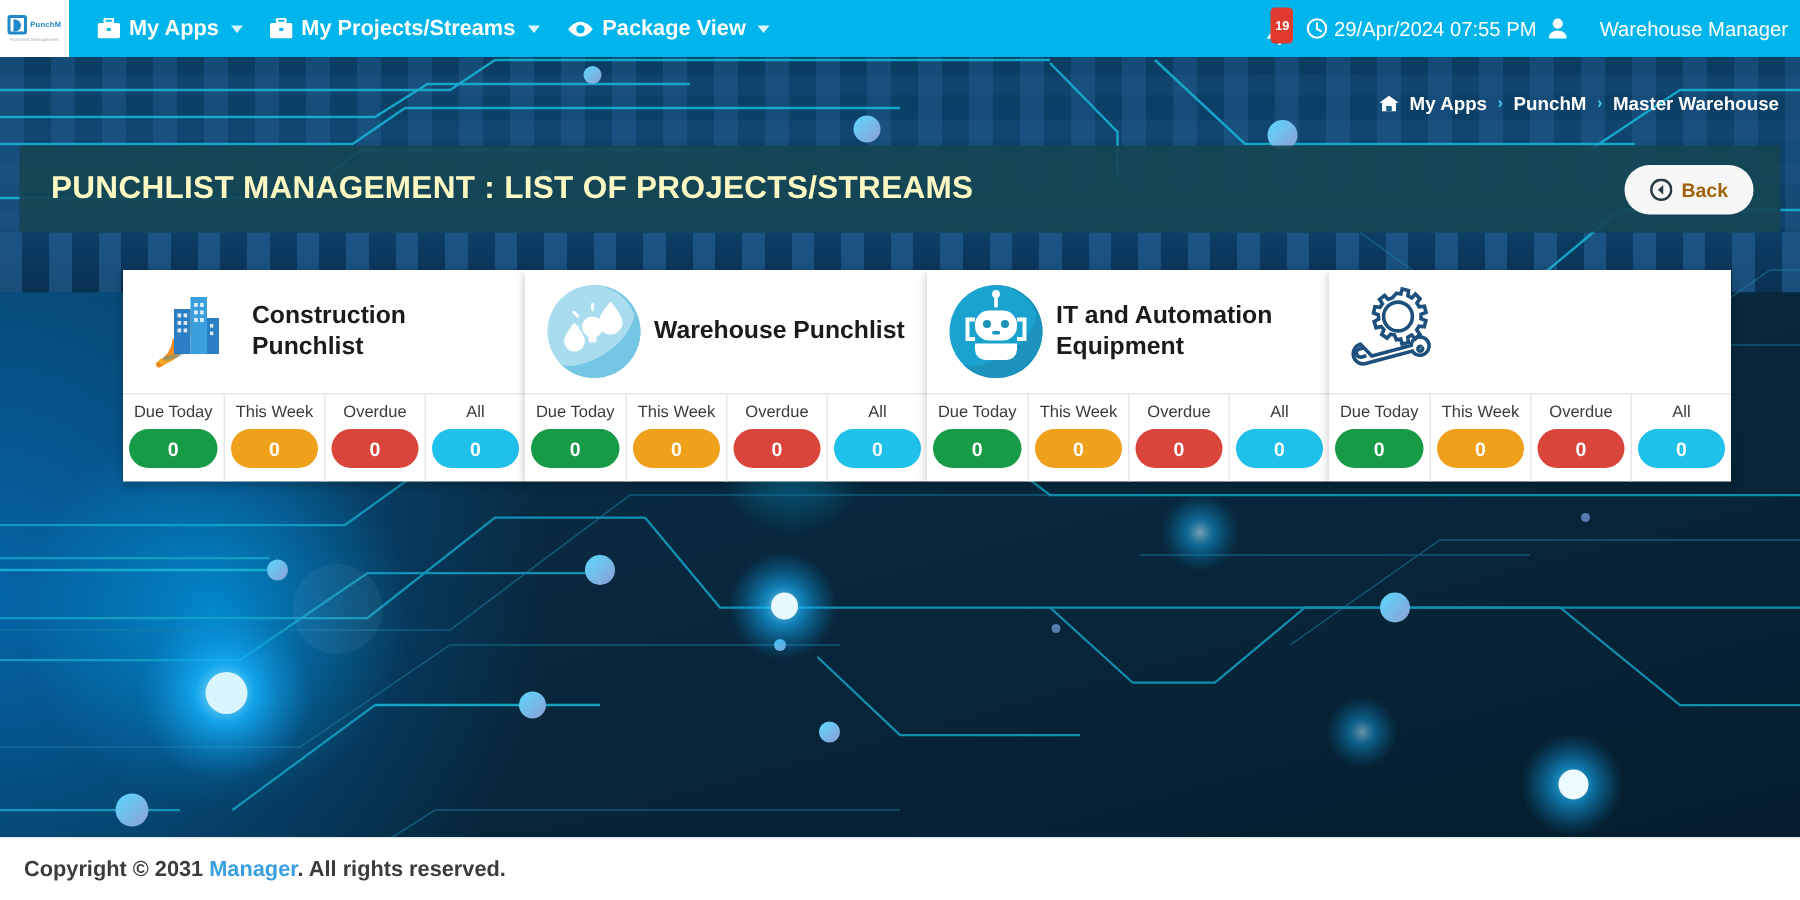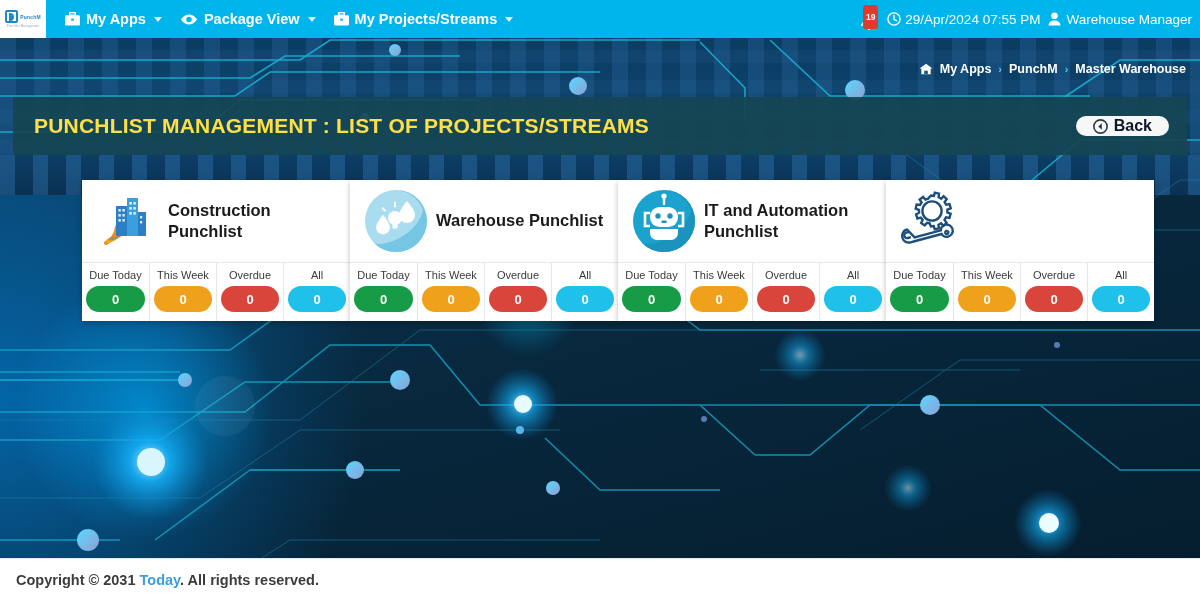--- a/index.html
+++ b/index.html
@@ -94,48 +94,48 @@
     padding-right: 8px; color: #fff; font-size: 13.5px;
   }
   .bell-wrap { position: relative; width: 20px; height: 24px; cursor: pointer; }
   .badge {
     position: absolute; left: 4px; top: -2px; min-width: 15px; height: 13px;
     background: #e03a2f; color: #fff; font-size: 8.5px; font-weight: bold;
     border-radius: 3px; display: flex; align-items: center; justify-content: center;
     padding: 12px 2px; z-index: 2;
   }
   .nav-dt { display: flex; align-items: flex-start; gap: 4px; font-weight: 500; white-space: nowrap; }
-  .nav-user { display: flex; align-items: flex-start; gap: 5px; font-weight: 500; white-space: nowrap; }
+  .nav-user { display: flex; align-items: flex-start; gap: 21px; font-weight: 500; white-space: nowrap; }
 
   
   .breadcrumb {
     position: absolute; right: 14px; top: 62px; z-index: 20;
     display: flex; align-items: center; gap: 7px;
     color: #fff; font-size: 12.5px; font-weight: bold;
   }
   .bc-sep { color: #49c8f5; font-size: 11px; }
   .bc-link { cursor: pointer; }
 
   
   .titlebar {
     position: absolute; left: 13px; top: 97px; width: 1174px; height: 58px;
     background: rgba(22,70,84,.93);
     display: flex; align-items: center; z-index: 18;
   }
   .page-title {
-    color: #fde047; font-size: 21px; font-weight: bold;
+    color: #fef9c3; font-size: 21px; font-weight: bold;
     letter-spacing: .2px; margin-left: 21px;
   }
   .back-btn {
     margin-left: auto; margin-right: 18px;
-    background: #f7f7f7; color: #0f172a;
+    background: #f7f7f7; color: #a16207;
     border: none; border-radius: 18px;
-    height: 20px; padding: 0 17px;
+    height: 33px; padding: 0 17px;
     display: flex; align-items: center; gap: 6px;
-    font-size: 16px; font-weight: bold; cursor: pointer;
+    font-size: 13px; font-weight: bold; cursor: pointer;
     font-family: "Liberation Sans", sans-serif;
   }
 
   
   .cards {
     position: absolute; left: 25px; top: 180px; width: 1186px;
     display: flex; gap: 0; justify-content: center; z-index: 15;
   }
   .card {
     width: 268px; background: #fff;
@@ -290,35 +290,35 @@
           <rect x="5" y="0" width="6" height="3" rx="1" fill="none" stroke="#fff" stroke-width="1.6"></rect>
           <rect x="0" y="3" width="16" height="11" rx="1.4" fill="#fff"></rect>
           <rect x="6.6" y="6.6" width="2.8" height="2.2" fill="#00b5ec"></rect>
         </svg>
         <span>My Apps</span>
         <span class="caret"></span>
       </div>
 
 
       <div class="nav-item">
-        <svg width="18" height="13" viewBox="0 0 20 13">
-          <path d="M10 1C4.5 1 1 6.5 1 6.5S4.5 12 10 12s9-5.5 9-5.5S15.5 1 10 1z" fill="#fff"></path>
-          <circle cx="10" cy="6.5" r="3.1" fill="#00b5ec"></circle>
-        </svg>
-        <span>Package View</span>
-        <span class="caret"></span>
-      </div>
-
-      <div class="nav-item">
         <svg width="15" height="14" viewBox="0 0 16 14">
           <rect x="5" y="0" width="6" height="3" rx="1" fill="none" stroke="#fff" stroke-width="1.6"></rect>
           <rect x="0" y="3" width="16" height="11" rx="1.4" fill="#fff"></rect>
           <rect x="6.6" y="6.6" width="2.8" height="2.2" fill="#00b5ec"></rect>
         </svg>
         <span>My Projects/Streams</span>
+        <span class="caret"></span>
+      </div>
+
+      <div class="nav-item">
+        <svg width="18" height="13" viewBox="0 0 20 13">
+          <path d="M10 1C4.5 1 1 6.5 1 6.5S4.5 12 10 12s9-5.5 9-5.5S15.5 1 10 1z" fill="#fff"></path>
+          <circle cx="10" cy="6.5" r="3.1" fill="#00b5ec"></circle>
+        </svg>
+        <span>Package View</span>
         <span class="caret"></span>
       </div>
     </div>
 
     <div class="nav-right">
 
       <div class="bell-wrap">
         <span class="badge">19</span>
         <svg width="20" height="22" viewBox="0 0 20 22" style="position:absolute;left:0;top:3px">
           <path d="M10 3a5 5 0 0 1 5 5v4l2 3H3l2-3V8a5 5 0 0 1 5-5z" fill="none" stroke="#fff" stroke-width="1.7"></path>
@@ -472,21 +472,21 @@
             <circle cx="33" cy="8" r="2.6" fill="#fff"></circle>
             <rect x="19" y="19" width="28" height="20" rx="9.5" fill="#fff"></rect>
             <circle cx="27" cy="28" r="2.7" fill="#1b93bd"></circle>
             <circle cx="39" cy="28" r="2.7" fill="#1b93bd"></circle>
             <rect x="30.4" y="32.6" width="5.4" height="2.4" rx="1.1" fill="#1b93bd"></rect>
             <path d="M19 41h28v4a7 7 0 0 1-7 7H26a7 7 0 0 1-7-7z" fill="#fff"></path>
             <path d="M19 25h-5v13h5" stroke="#fff" stroke-width="2.6" fill="none"></path>
             <path d="M47 25h5v13h-5" stroke="#fff" stroke-width="2.6" fill="none"></path>
           </svg>
         </div>
-        <div class="card-title">IT and Automation Punchlist</div>
+        <div class="card-title">IT and Automation Equipment</div>
       </div>
       <div class="card-stats">
         <div class="stat">
           <div class="stat-label">Due Today</div>
           <div class="pill" style="background:#179b46">0</div>
         </div>
         <div class="stat">
           <div class="stat-label">This Week</div>
           <div class="pill" style="background:#f0a11c">0</div>
         </div>
@@ -532,17 +532,17 @@
           <div class="stat-label">All</div>
           <div class="pill" style="background:#1fc0ea">0</div>
         </div>
       </div>
     </div>
 
   </div>
 
   <div class="footer">
     <div class="footer-text">
-      <span>Copyright © 2031 </span><span class="footer-link">Today</span><span>. All rights reserved.</span>
+      <span>Copyright © 2031 </span><span class="footer-link">Manager</span><span>. All rights reserved.</span>
     </div>
   </div>
 
 </div>
 
 </body></html>

